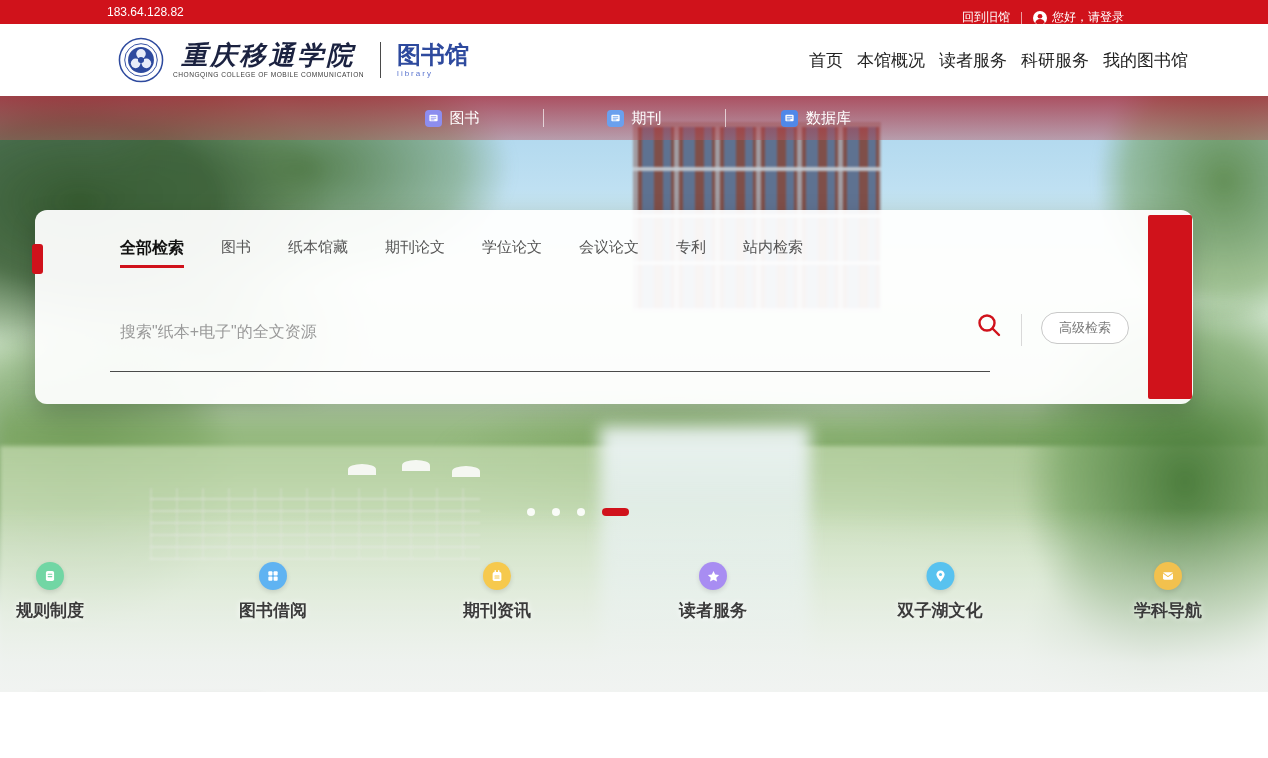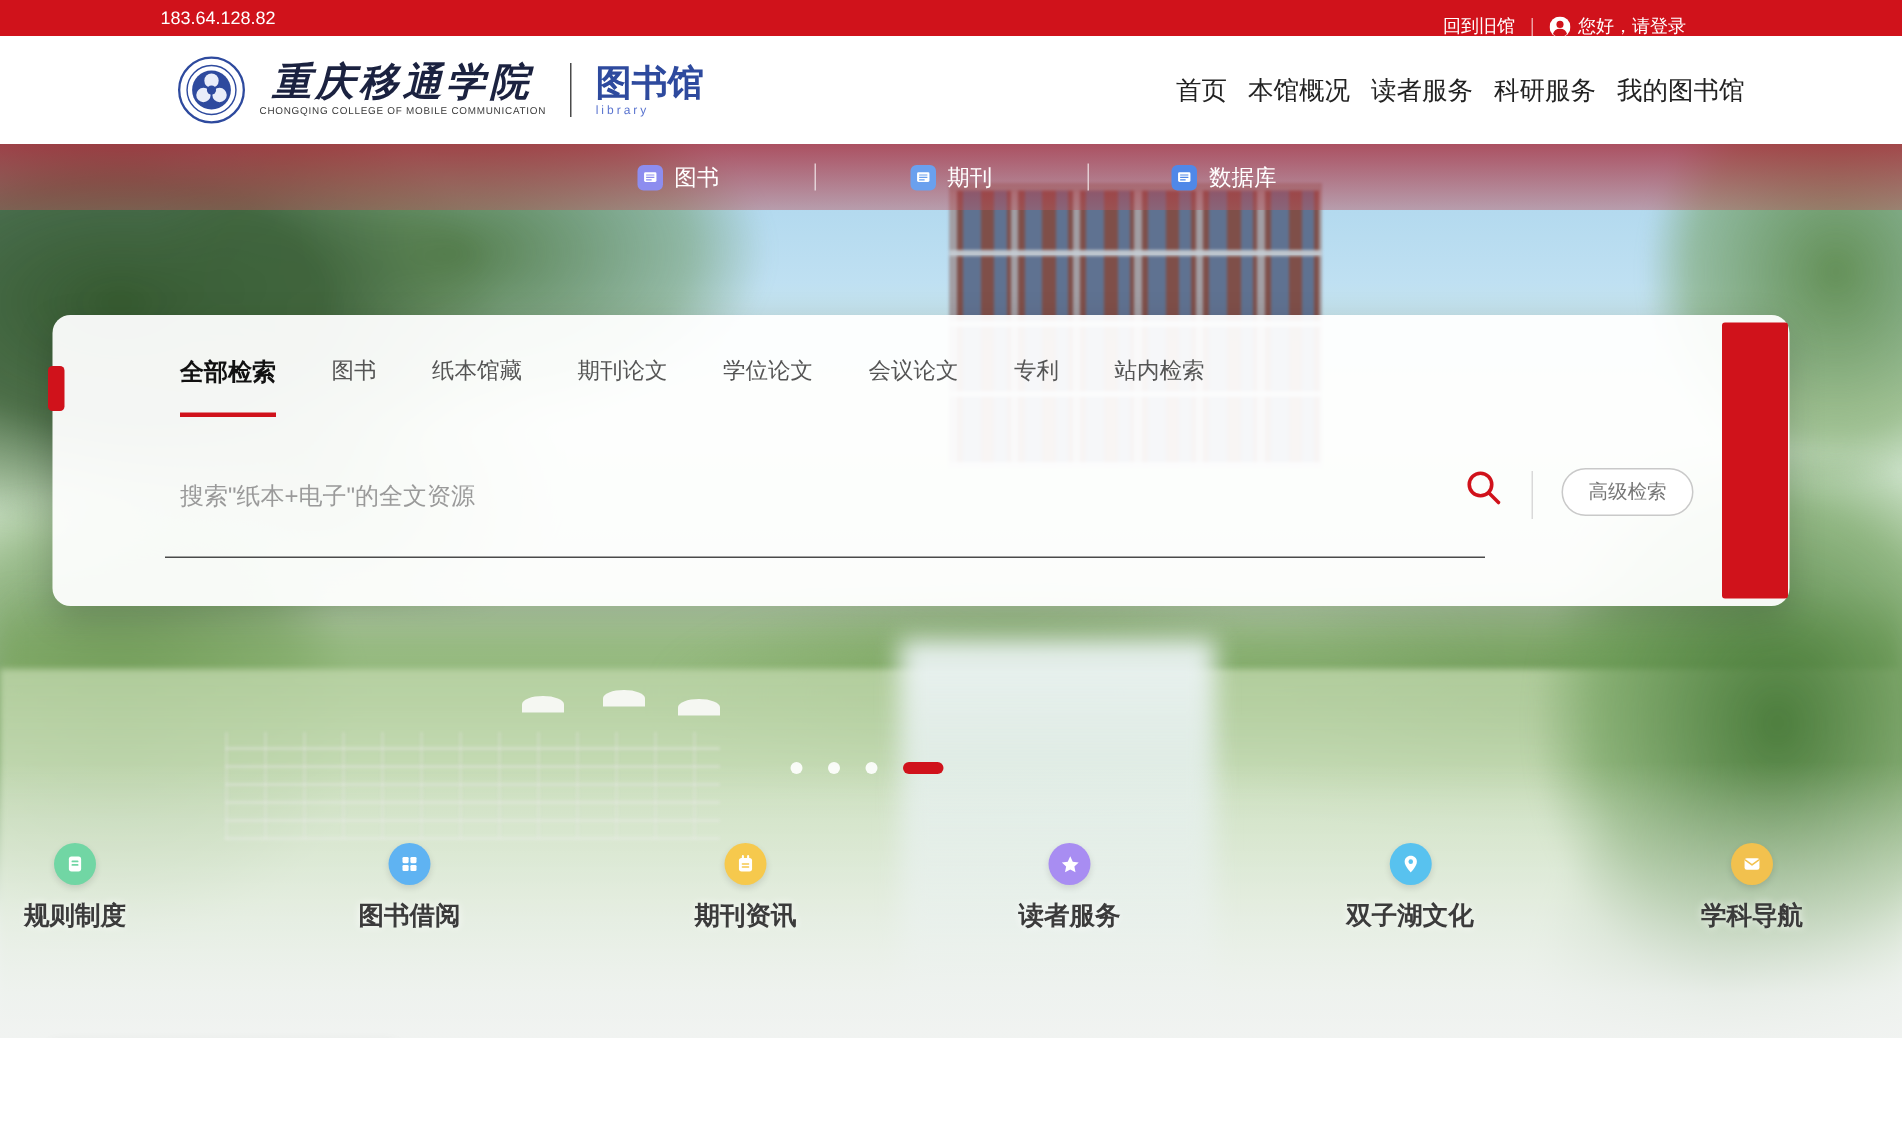--- a/index.html
+++ b/index.html
@@ -10,21 +10,21 @@
   
   .topbar { position:absolute; top:0; left:0; right:0; height:24px; background:#d0121b;
     color:#fff; font-size:12px; display:flex; align-items:center; justify-content:space-between;
     padding:0 144px 0 107px; z-index:10; }
   .topbar-right { display:flex; align-items:center; gap:11px;margin-top:11px; }
   .topbar-sep { width:1px; height:12px; background:rgba(255,255,255,.6); }
   .greet { display:flex; align-items:center; gap:5px; cursor:pointer; }
 
   
   .header { position:absolute; top:24px; left:0; right:0; height:72px; background:#fff;
-    display:flex; align-items:center; justify-content:space-between; padding:0 105px 0 118px; z-index:10; }
+    display:flex; align-items:center; justify-content:space-between; padding:0 80px 0 118px; z-index:10; }
   .logo { display:flex; align-items:center; gap:9px; cursor:pointer; }
   .school-block { display:flex; flex-direction:column; align-items:center; }
   .school-cn { font-family:"DejaVu Serif","Liberation Serif",serif; font-style:italic; font-weight:bold;
     font-size:26px; color:#1b2240; letter-spacing:3px; line-height:1; }
   .school-en { font-size:6.6px; color:#3a3a3a; letter-spacing:.5px; margin-top:3px; white-space:nowrap; }
   .logo-divider { width:1px; height:36px; background:#4a4a4a; margin:0 7px; }
   .lib-block { display:flex; flex-direction:column; }
   .lib-cn { font-family:"DejaVu Serif","Liberation Serif",serif; font-weight:bold; font-size:24px; color:#2e4a9e; line-height:1; }
   .lib-en { font-size:8px; color:#5a74cf; margin-top:2px; letter-spacing:2px; }
   .nav { display:flex; gap:14px; font-size:17px; color:#222; }
@@ -74,21 +74,21 @@
   .quick-item { display:flex; align-items:center; justify-content:center; gap:8px;
     width:181px; color:#fff; font-size:15px; cursor:pointer; }
   .quick-icon { width:17px; height:17px; border-radius:4px; display:flex; align-items:center; justify-content:center; }
   .quick-sep { width:1px; height:18px; background:rgba(255,255,255,.65); }
 
   
   .search-card { position:absolute; left:35px; top:114px; width:1158px; height:194px; z-index:5;
     background:rgba(255,255,255,.94); border-radius:12px; box-shadow:0 8px 24px rgba(0,0,0,.18); }
   .card-notch { position:absolute; left:-3px; top:34px; width:11px; height:30px; background:#d0121b; border-radius:3px; }
   .tabs { position:absolute; left:85px; top:28px; display:flex; gap:37px; font-size:15px; color:#555; }
-  .tab { padding-bottom:16px; cursor:pointer; white-space:nowrap; }
+  .tab { padding-bottom:6px; cursor:pointer; white-space:nowrap; }
   .tab.active { color:#111; font-weight:bold; font-size:16px; border-bottom:3px solid #d0121b; }
   .search-row { position:absolute; left:75px; top:92px; width:880px; height:70px; border-bottom:1px solid #4a4a4a; }
   .search-input { width:100%; height:46px; border:none; outline:none; background:transparent;
     font-size:16px; color:#333; padding:14px 10px 0; font-family:"Liberation Sans",sans-serif; }
   .search-input::placeholder { color:#9a9a9a; }
   .search-icon-btn { position:absolute; left:938px; top:100px; width:32px; height:32px; background:none; border:none; cursor:pointer; }
   .search-vdiv { position:absolute; left:986px; top:104px; width:1px; height:32px; background:#d9d9d9; }
   .advanced-btn { position:absolute; left:1006px; top:102px; height:32px; padding:0 17px;
     border:1px solid #c9c9c9; border-radius:16px; background:rgba(255,255,255,.85); color:#777;
     font-size:13px; cursor:pointer; font-family:"Liberation Sans",sans-serif; }

